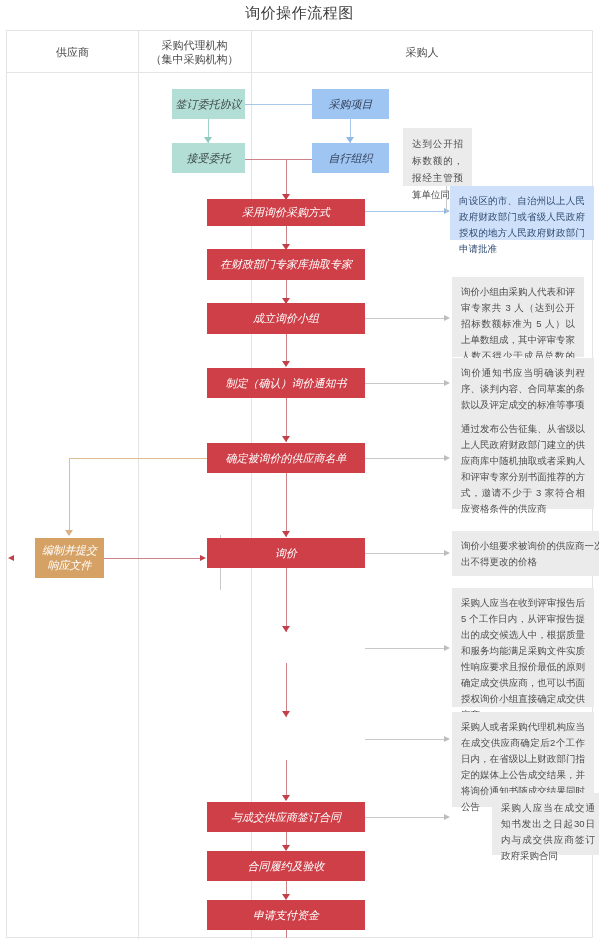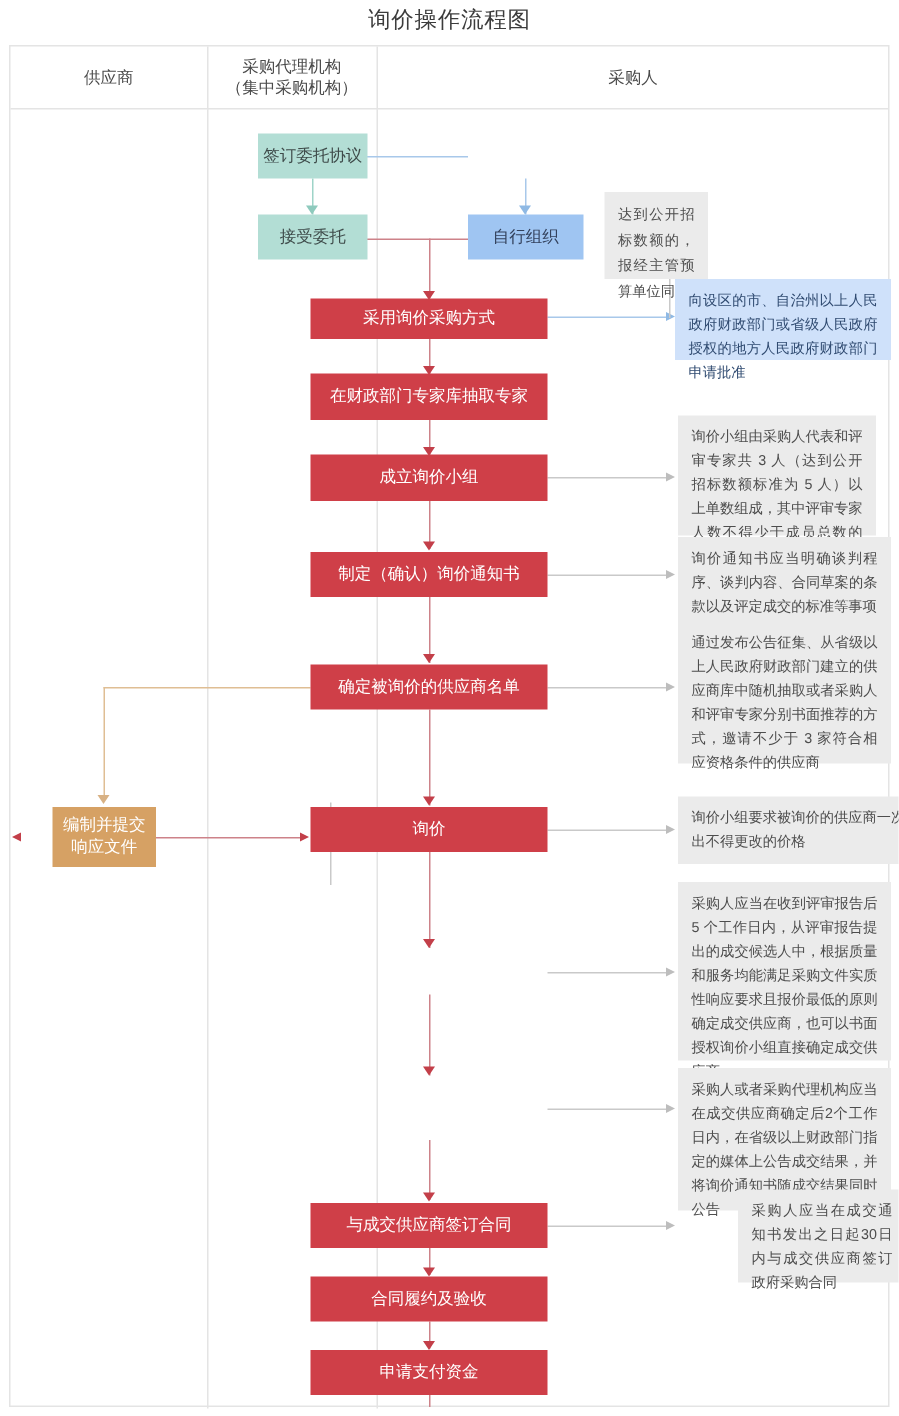--- a/index.html
+++ b/index.html
@@ -22,21 +22,21 @@
          border:1px solid #e4e4e4;box-sizing:border-box;}
   .lane-head{position:absolute;left:0;top:0;width:100%;height:42px;
              border-bottom:1px solid #e4e4e4;box-sizing:border-box;}
   .vline{position:absolute;top:0;width:1px;background:#e4e4e4;}
   .vline.h{height:42px;}
   .lane-title{position:absolute;top:0;height:42px;display:flex;align-items:center;
               justify-content:center;text-align:center;font-size:11px;color:#4a4a4a;line-height:14px;}
 
   
   .node{position:absolute;box-sizing:border-box;display:flex;align-items:center;
-        justify-content:center;text-align:center;font-size:11px;line-height:15px;}
+        justify-content:center;text-align:center;font-size:11px;line-height:15px;font-style:italic;}
   .node.red{background:#cf3f48;color:#ffffff;}
   .node.teal{background:#b3ded5;color:#3e4b4a;}
   .node.blue{background:#9fc5f2;color:#33415c;}
   .node.orange{background:#d6a164;color:#ffffff;}
   .note{position:absolute;box-sizing:border-box;background:#ebebeb;color:#4d4d4d;
         font-size:9.5px;line-height:16px;padding:7px 9px;text-align:justify;}
   .note.blue{background:#cfe1fa;color:#2f4a70;}
 
   
   .ln{position:absolute;}
@@ -172,20 +172,23 @@
   <div class="ln v gray-ln" style="left:220px;top:535px;height:55px;"></div>
 
   <div class="node teal" style="left:172px;top:89px;width:73px;height:30px;">
     <span>签订委托协议</span>
   </div>
 
   <div class="node teal" style="left:172px;top:143px;width:73px;height:30px;">
     <span>接受委托</span>
   </div>
 
+  <div class="node blue" style="left:312px;top:89px;width:77px;height:30px;">
+    <span>采购项目</span>
+  </div>
 
   <div class="node blue" style="left:312px;top:143px;width:77px;height:30px;">
     <span>自行组织</span>
   </div>
 
   <div class="note" style="left:403px;top:128px;width:69px;height:58px;line-height:17px;">
     <span>达到公开招标数额的，报经主管预算单位同意</span>
   </div>
 
   <div class="note blue" style="left:450px;top:186px;width:144px;height:54px;">

